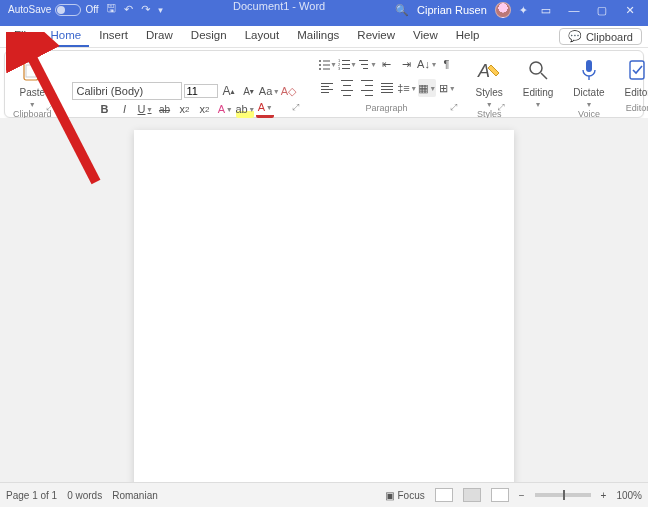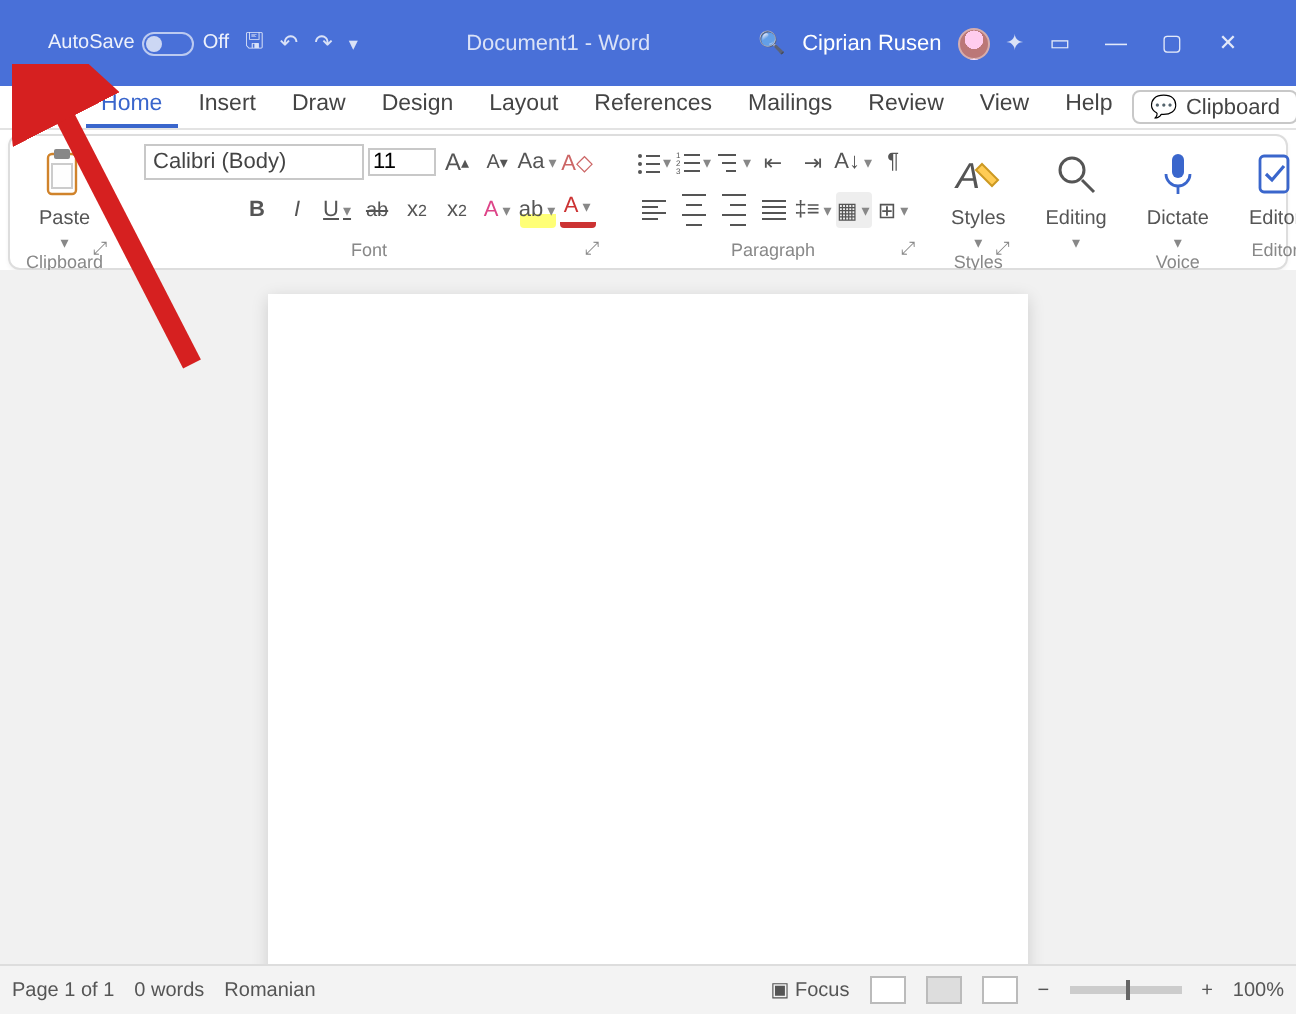--- a/index.html
+++ b/index.html
@@ -1,19 +1,19 @@
 <!DOCTYPE html>
 <html><head>
 <meta charset="utf-8">
 <style>
   * { box-sizing: border-box; margin: 0; padding: 0; font-family: "Segoe UI", Arial, sans-serif; }
   body { width: 648px; height: 507px; background: #f0f0f0; overflow: hidden; position: relative; font-size: 11px; }
   .window { width: 100%; height: 100%; display: flex; flex-direction: column; background: #fff; }
   
-  .titlebar { background: #2b579a; background: #4472d4; background: #4970d8; color: #fff; height: 43px; display: flex; align-items: center; padding: 0 24px; font-size: 11px; gap: 6px; }
+  .titlebar { background: #2b579a; background: #4472d4; background: #4970d8; color: #fff; height: 26px; display: flex; align-items: flex-start; padding: 0 8px; font-size: 11px; gap: 6px; }
   .titlebar .firm { display: flex; align-items: center; gap: 8px; flex: 0 0 auto; }
   .titlebar .title-center { flex: 1; text-align: center; opacity: .8; }
   .titlebar .right { display: flex; align-items: center; gap: 8px; }
   .autosave-toggle { display: inline-flex; align-items: center; gap: 4px; font-size: 10px; opacity:.9;}
   .toggle { width: 26px; height: 12px; border: 1px solid rgba(255,255,255,.7); border-radius: 6px; position: relative; }
   .toggle::after { content: ""; position: absolute; left: 1px; top: 1px; width: 8px; height: 8px; border-radius: 50%; background: rgba(255,255,255,.8); }
   .qat-icon { opacity:.8; }
   .avatar { width: 16px; height: 16px; border-radius: 50%; background: radial-gradient(circle at 50% 35%, #fce 0 40%, #b77 41% 100%); border:1px solid rgba(255,255,255,.4);}
   .win-btn { width: 20px; height: 20px; display:inline-flex; align-items:center; justify-content:center; opacity:.85; }
   
@@ -87,21 +87,20 @@
     </div>
   </div>
 
   <div class="tabs">
     <div class="tab">File</div>
     <div class="tab active">Home</div>
     <div class="tab">Insert</div>
     <div class="tab">Draw</div>
     <div class="tab">Design</div>
     <div class="tab">Layout</div>
-    <div class="tab">References</div>
     <div class="tab">Mailings</div>
     <div class="tab">Review</div>
     <div class="tab">View</div>
     <div class="tab">Help</div>
     <div class="tabs-right">
       <span class="pillbtn">💬 <span>Clipboard</span></span>
 
     </div>
   </div>
 
@@ -118,21 +117,21 @@
               </svg>
         </span>
         <span>Paste</span>
         <span class="chev" style="font-size:8px;color:#888">▾</span>
       </div>
       <span class="group-label">Clipboard</span>
       <span class="launcher">⤢</span>
     </div>
     <div class="sep"></div>
 
-    <div class="group" style="align-items:flex-end;">
+    <div class="group" style="align-items:center;margin-top:27px;">
       <div class="font-row">
         <input class="font-select" readonly="" value="Calibri (Body)" style="">
         <input class="size-select" readonly="" value="11" style="">
         <span class="mini" style="font-size:12px;">A<sup>▴</sup></span>
         <span class="mini" style="font-size:10px;">A<sub>▾</sub></span>
         <span class="mini dd">Aa</span>
         <span class="mini" style="color:#c66;">A◇</span>
       </div>
       <div class="font-row">
         <span class="mini b">B</span>

